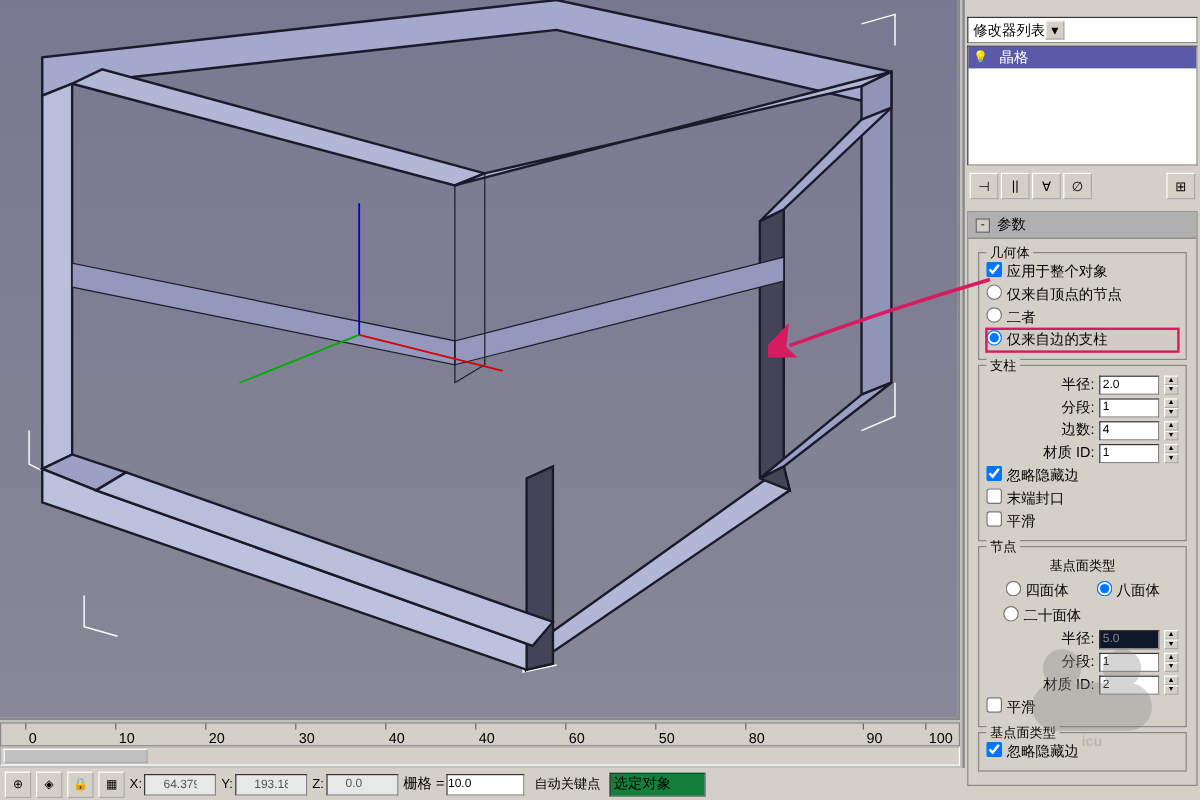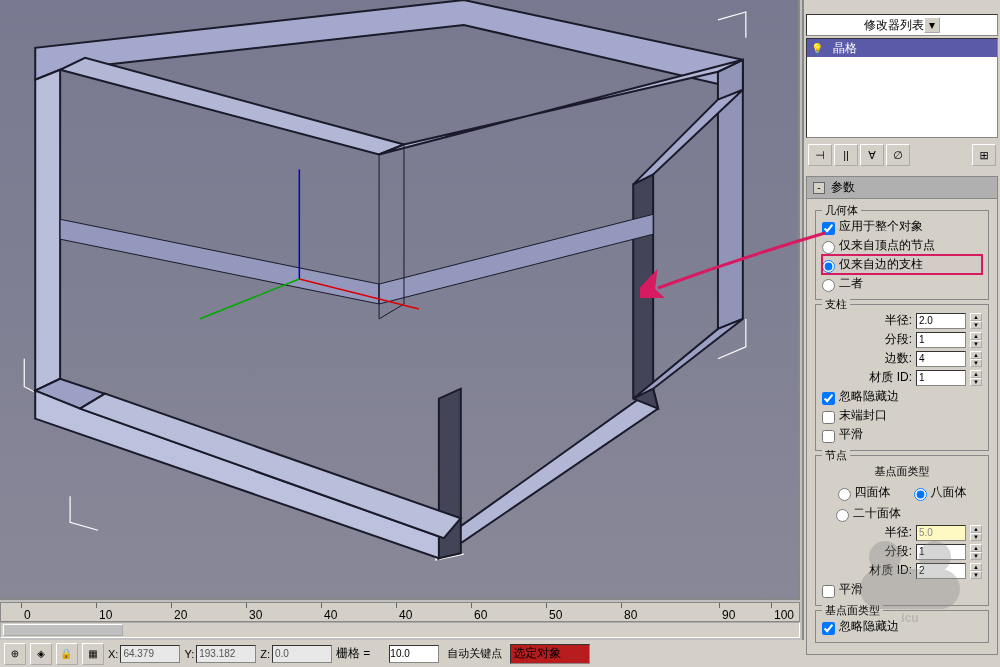--- a/index.html
+++ b/index.html
@@ -63,59 +63,59 @@
   display: inline-flex;
   align-items: center;
   gap: 2px;
 }
 .statusbar .coord label { font-size: 11px; }
 .statusbar .coord input {
   width: 60px; height: 18px;
   border: 1px inset #888;
   background: #e8e8e8;
   font-size: 10px;
-  padding: 0 2px;
+  padding: 0 15px;
 }
 .statusbar .grid-field {
   display: inline-flex;
   align-items: center;
-  gap: 19px;
+  gap: 2px;
 }
 .statusbar .grid-field input {
-  width: 50px; height: 18px;
+  width: 65px; height: 18px;
   border: 1px inset #888;
   background: #fff;
   font-size: 10px;
 }
 .statusbar .text-label { font-size: 11px; padding: 0 4px; }
 .statusbar .dropdown {
   height: 20px; width: 80px;
   border: 1px inset #888;
-  background: #b91c1c;
+  background: #15803d;
   font-size: 11px;
   padding: 0 2px;
 }
 
 .side-panel {
   position: absolute;
   right: 0; top: 0;
   width: 198px; height: 640px;
   background: #d4d0c8;
   border-left: 2px solid #888;
   padding: 2px;
 }
 
 .modifier-dropdown {
   width: 100%; height: 22px;
   border: 1px inset #888;
   background: #fff;
   margin-top: 12px;
   display: flex;
   align-items: center;
-  justify-content: center;
+  justify-content: flex-start;
   padding: 0 4px;
 }
 .modifier-dropdown .arrow {
   width: 16px; height: 16px;
   background: #d4d0c8;
   border: 1px outset #fff;
   text-align: center;
   line-height: 14px;
 }
 
@@ -185,21 +185,21 @@
 .group-frame .legend {
   position: absolute;
   top: -8px; left: 6px;
   background: #d4d0c8;
   padding: 0 3px;
   font-size: 11px;
 }
 
 .checkbox-row, .radio-row {
   display: flex;
-  align-items: flex-end;
+  align-items: flex-start;
   gap: 4px;
   padding: 1px 0;
   font-size: 11px;
 }
 .checkbox-row input, .radio-row input { margin: 0; }
 .radio-row.highlighted {
   outline: 2px solid #d81b60;
   outline-offset: -1px;
   background: rgba(216,27,96,0.02);
 }
@@ -225,21 +225,21 @@
   flex-direction: column;
 }
 .spinner-row .spin-btns span {
   width: 12px; height: 8px;
   background: #d4d0c8;
   border: 1px outset #fff;
   font-size: 6px;
   line-height: 6px;
   text-align: center;
 }
-.spinner-row input:disabled { background: #fef9c3; color: #888; }
+.spinner-row input:disabled { background: #0f172a; color: #888; }
 
 .arrow-annotation {
   position: absolute;
   pointer-events: none;
   z-index: 100;
 }
 
 .watermark {
   position: absolute;
   right: 20px; bottom: 40px;
@@ -410,27 +410,27 @@
       <div class="group-frame">
         <span class="legend">几何体</span>
         <div class="checkbox-row">
           <input type="checkbox" checked="" style="">
           <span>应用于整个对象</span>
         </div>
         <div class="radio-row">
           <input type="radio" name="geo" style="">
           <span>仅来自顶点的节点</span>
         </div>
+        <div class="radio-row">
+          <input type="radio" name="geo" style="">
+          <span>二者</span>
+        </div>
         <div class="radio-row highlighted">
           <input type="radio" name="geo" checked="" style="">
           <span>仅来自边的支柱</span>
-        </div>
-        <div class="radio-row">
-          <input type="radio" name="geo" style="">
-          <span>二者</span>
         </div>
       </div>
 
       <div class="group-frame">
         <span class="legend">支柱</span>
         <div class="spinner-row">
           <label>半径:</label>
           <input value="2.0" style="">
           <div class="spin-btns">
               <span>▲</span>

